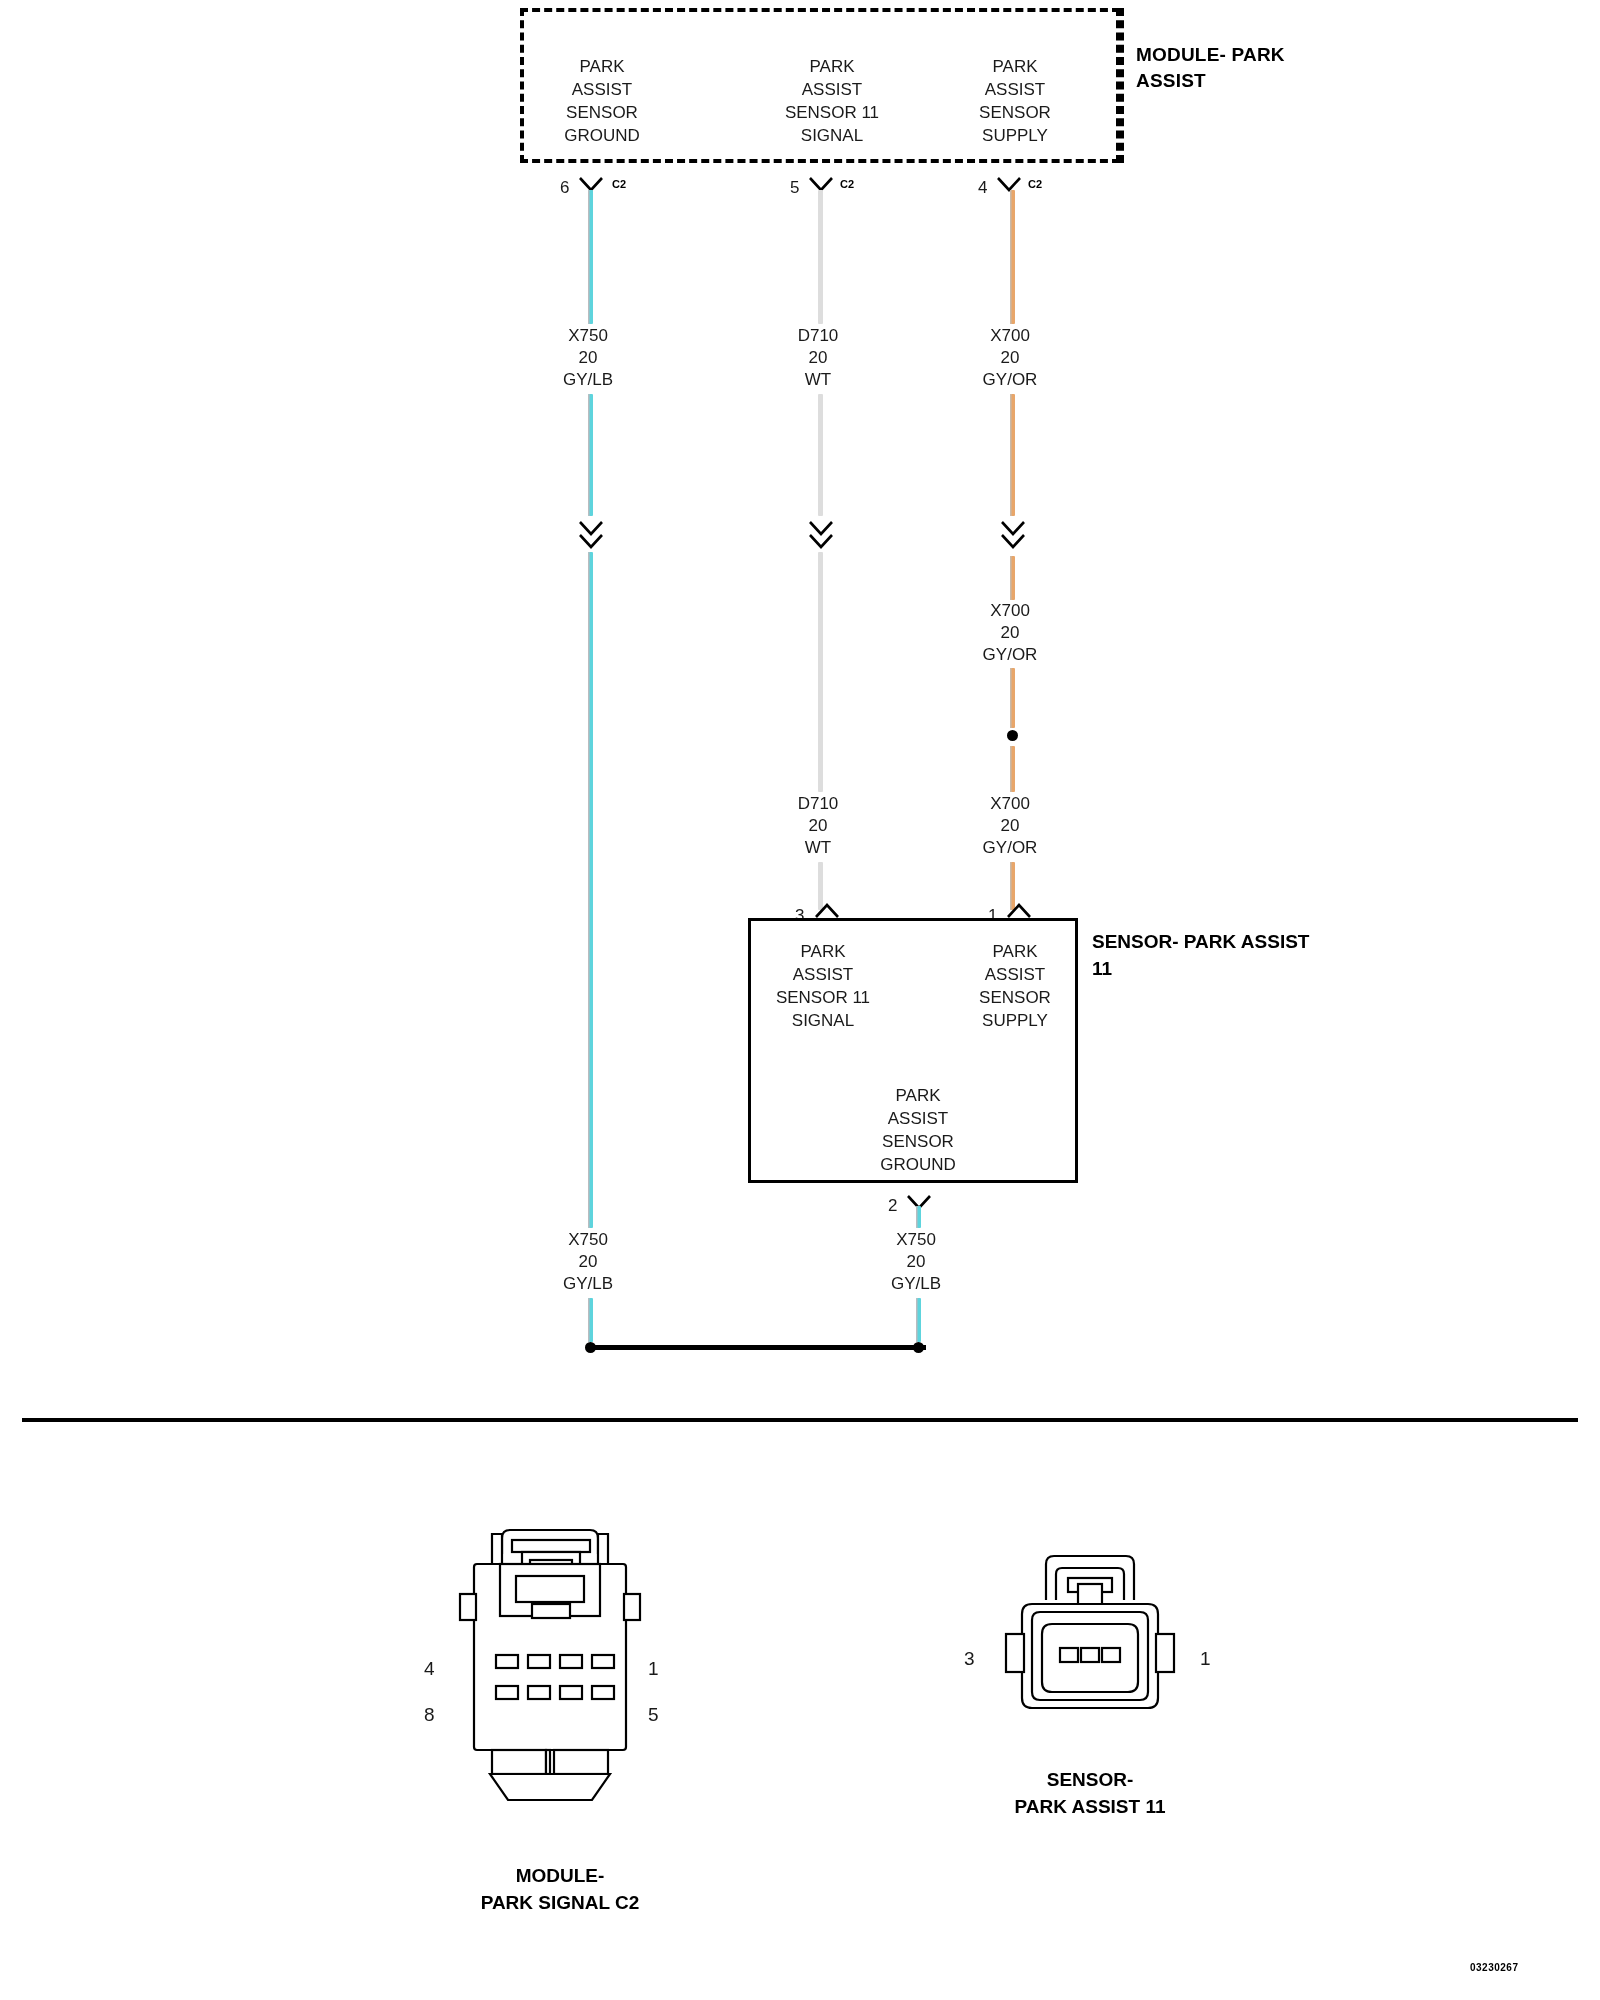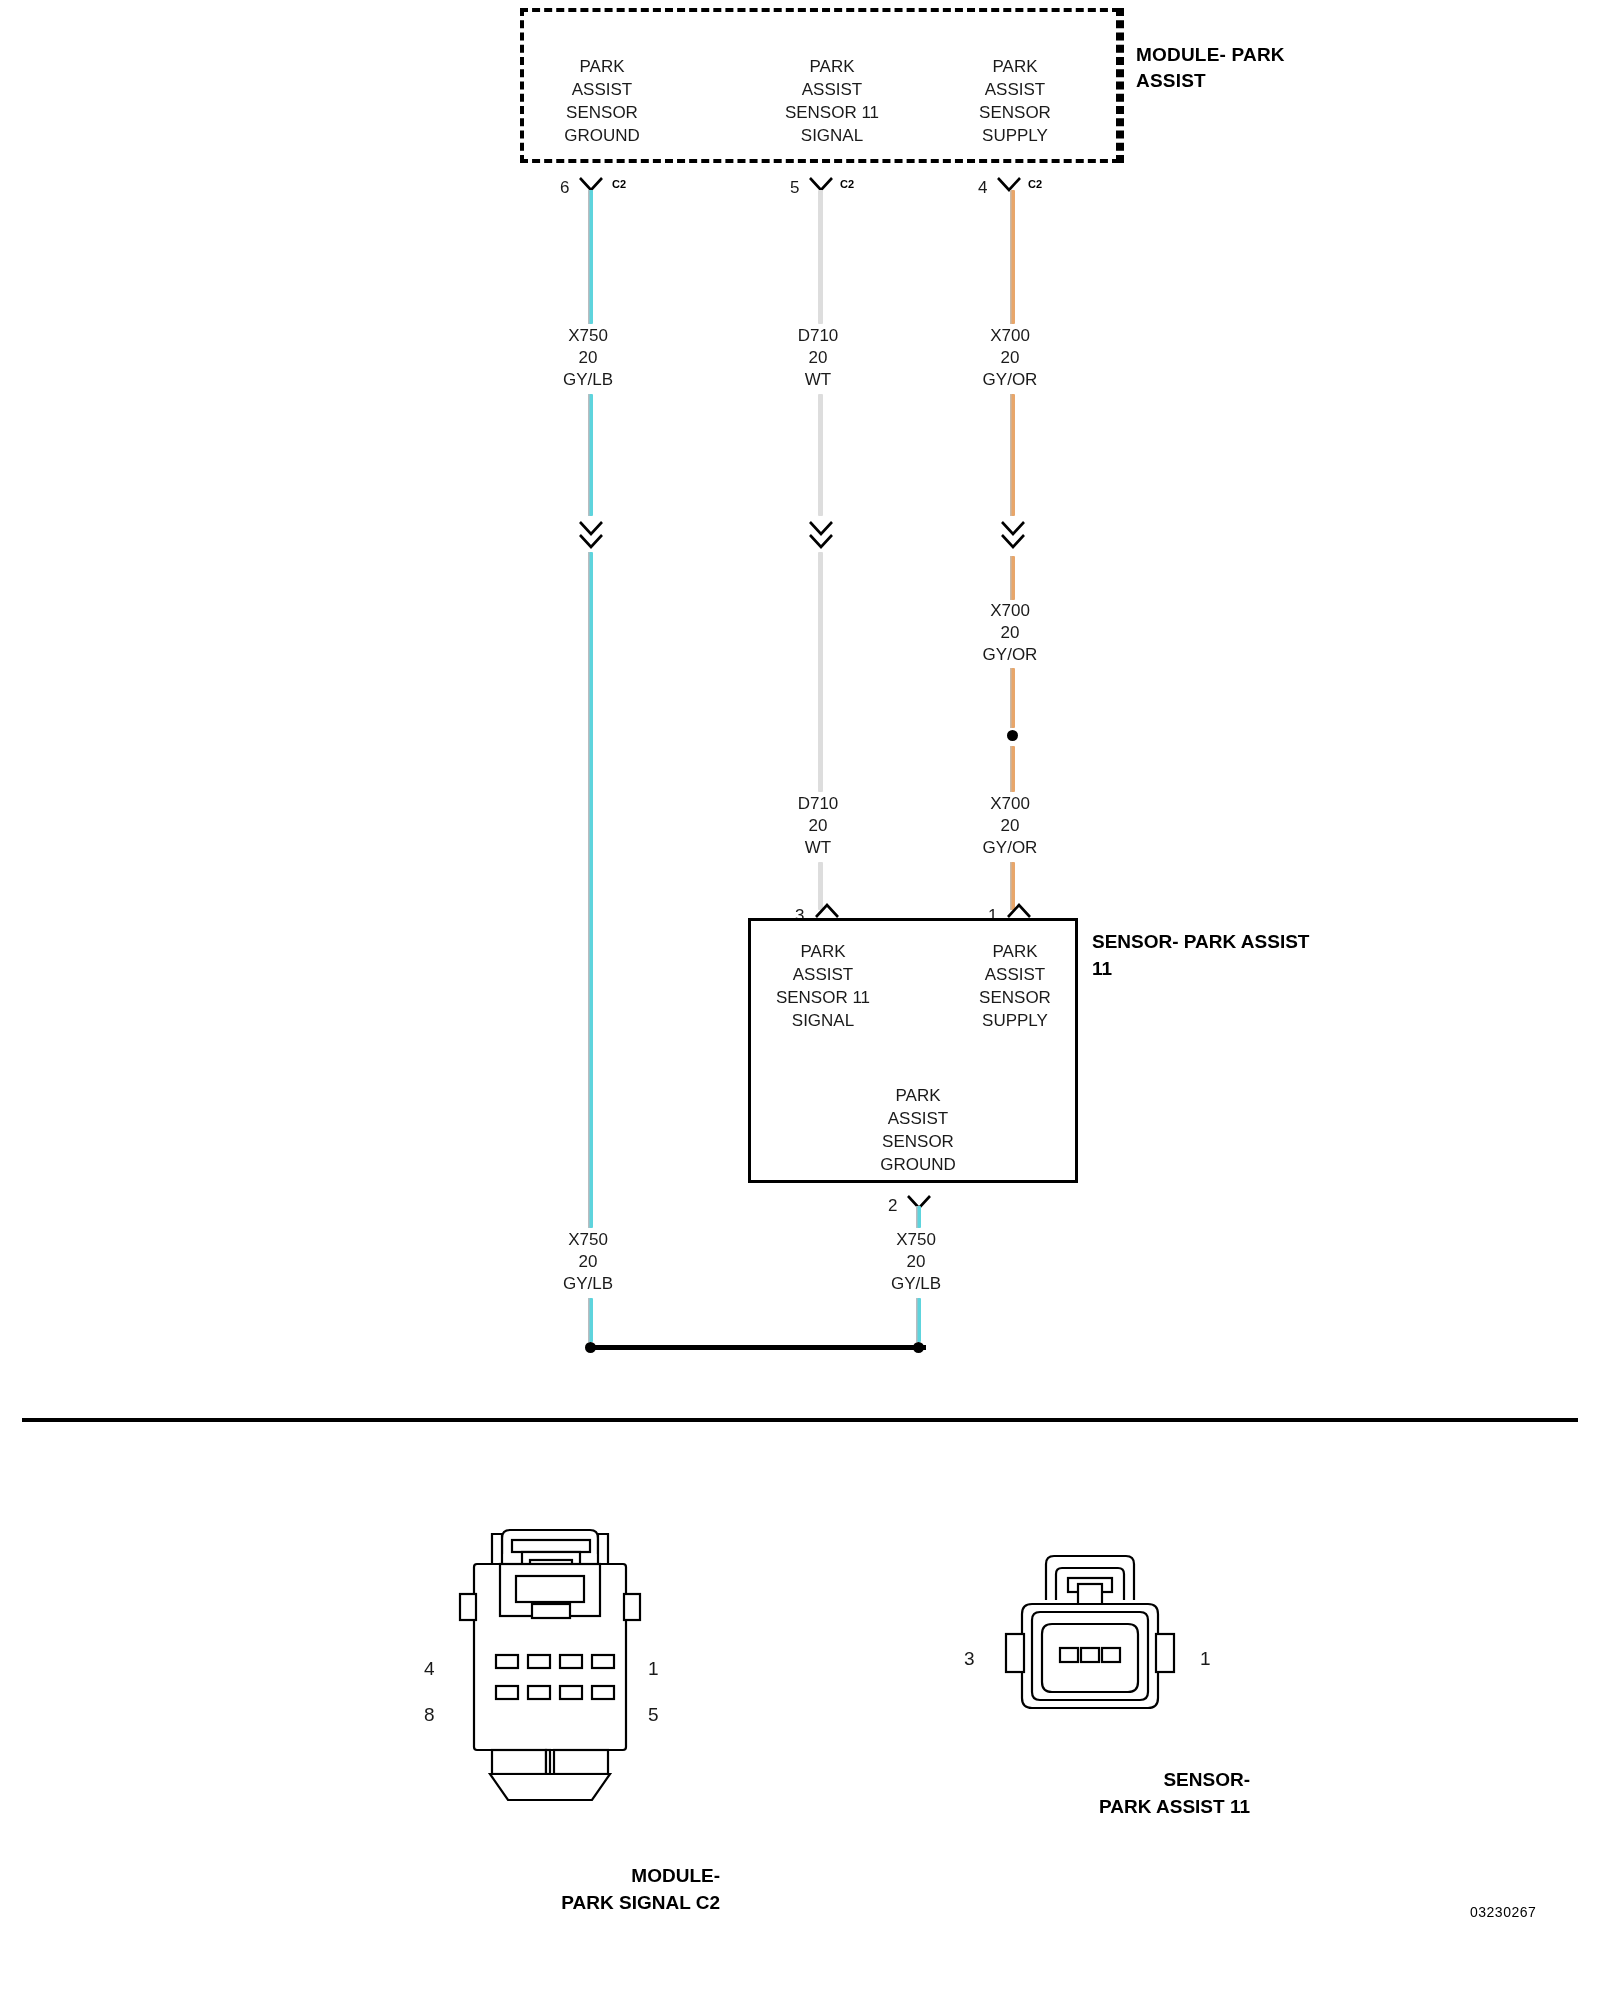--- a/index.html
+++ b/index.html
@@ -127,34 +127,34 @@
     width: 1556px;
     height: 4px;
     background: #000;
   }
 
   
   .conn-caption {
     font-size: 19px;
     font-weight: bold;
     line-height: 27px;
-    text-align: right;
+    text-align: center;
     white-space: pre-line;
   }
   .conn-pin-label {
     font-size: 19px;
     color: #1a1a1a;
   }
 
   
   #footer-code {
     left: 1470px;
-    top: 1904px;
-    font-size: 14px;
-    font-weight: normal;
+    top: 1962px;
+    font-size: 10px;
+    font-weight: bold;
     letter-spacing: 0.5px;
   }
 </style>
 </head>
 <body>
 
 <div class="abs" id="module-box"></div>
 <div class="abs" id="module-box-right-stub"></div>
 
 <div class="abs module-title">MODULE-

